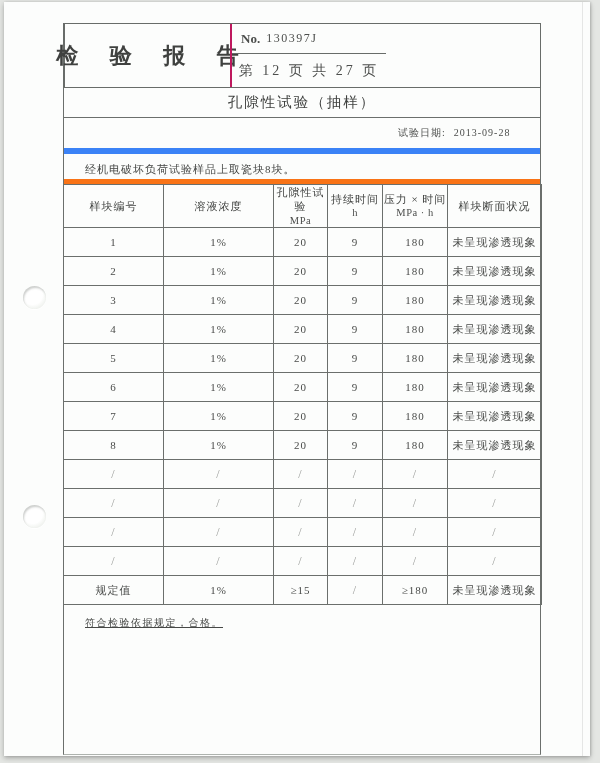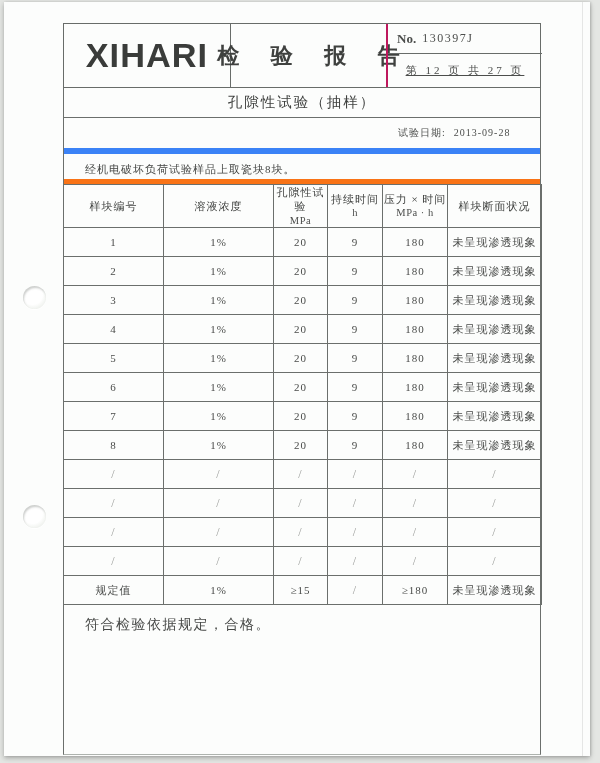--- a/index.html
+++ b/index.html
@@ -47,21 +47,21 @@
   }
   .hdr-meta{border-left:2px solid #be185d;display:flex;flex-direction:column;}
   .hdr-no{
     height:30px;box-sizing:border-box;border-bottom:1px solid #686c69;
     display:flex;align-items:center;padding-left:9px;font-size:12px;color:#4c4e4c;
   }
   .hdr-no .no-label{font-weight:bold;font-size:13px;margin-right:6px;}
   .hdr-no .no-value{letter-spacing:1.5px;}
   .hdr-page{
     flex:1;display:flex;align-items:center;justify-content:center;
-    font-size:11px;letter-spacing:3px;color:#4c4e4c;white-space:nowrap;text-decoration:underline;
+    font-size:14px;letter-spacing:3px;color:#4c4e4c;white-space:nowrap;
   }
 
   
   .frame{
     border-left:1px solid #6b6f6c;border-right:1px solid #6b6f6c;
     border-bottom:1px solid #aeb3ae;
     height:667px;box-sizing:border-box;position:relative;
   }
   .title-row{
     height:29px;line-height:29px;text-align:center;
@@ -89,36 +89,33 @@
     font-weight:normal;padding:0;overflow:hidden;
   }
   .data-table thead tr{height:36px;}
   .data-table tbody tr{height:29px;}
   .data-table th{font-size:11px;color:#434543;letter-spacing:1px;line-height:1.3;}
   .data-table th .unit{font-size:10.5px;letter-spacing:0.5px;color:#4c4e4c;}
   .data-table td{font-size:11px;color:#4a4c4a;letter-spacing:1px;}
   .data-table td.faded{color:#989a97;font-size:12px;}
 
   .conclusion{
-    padding:11px 0 0 21px;font-size:14px;letter-spacing:1.5px;color:#464846;
+    padding:11px 0 0 21px;font-size:10px;letter-spacing:1.5px;color:#464846;text-decoration:underline;
   }
 </style>
 </head>
 <body>
 
 <div class="paper">
   <div class="hole hole-1"></div>
   <div class="hole hole-2"></div>
 
   <div class="doc">
 
     <div class="hdr">
-      <div class="hdr-cell">
-        <span class="hdr-logo">XIHARI</span>
-      </div>
       <div class="hdr-cell hdr-title-cell">
         <span class="hdr-title">检 验 报 告</span>
       </div>
       <div class="hdr-meta">
         <div class="hdr-no">
           <span class="no-label">No.</span>
           <span class="no-value">130397J</span>
         </div>
         <div class="hdr-page">第 12 页 共 27 页</div>
       </div>

